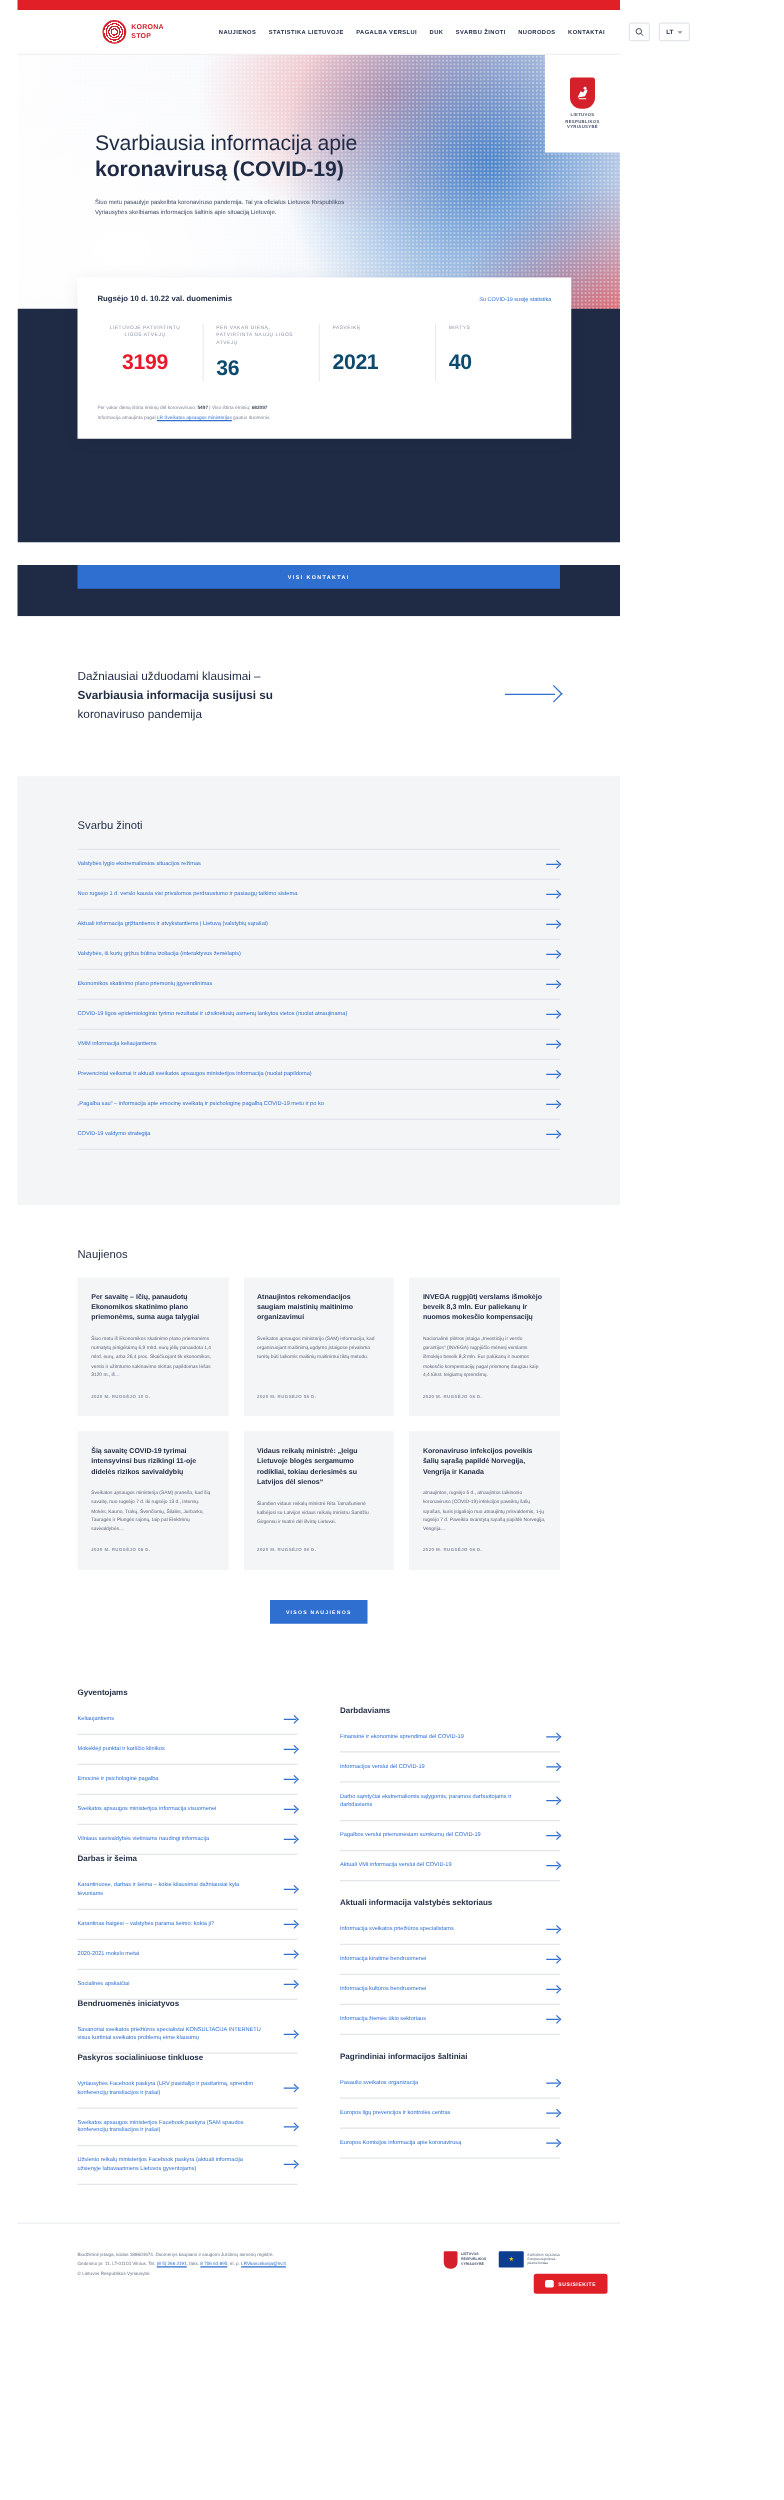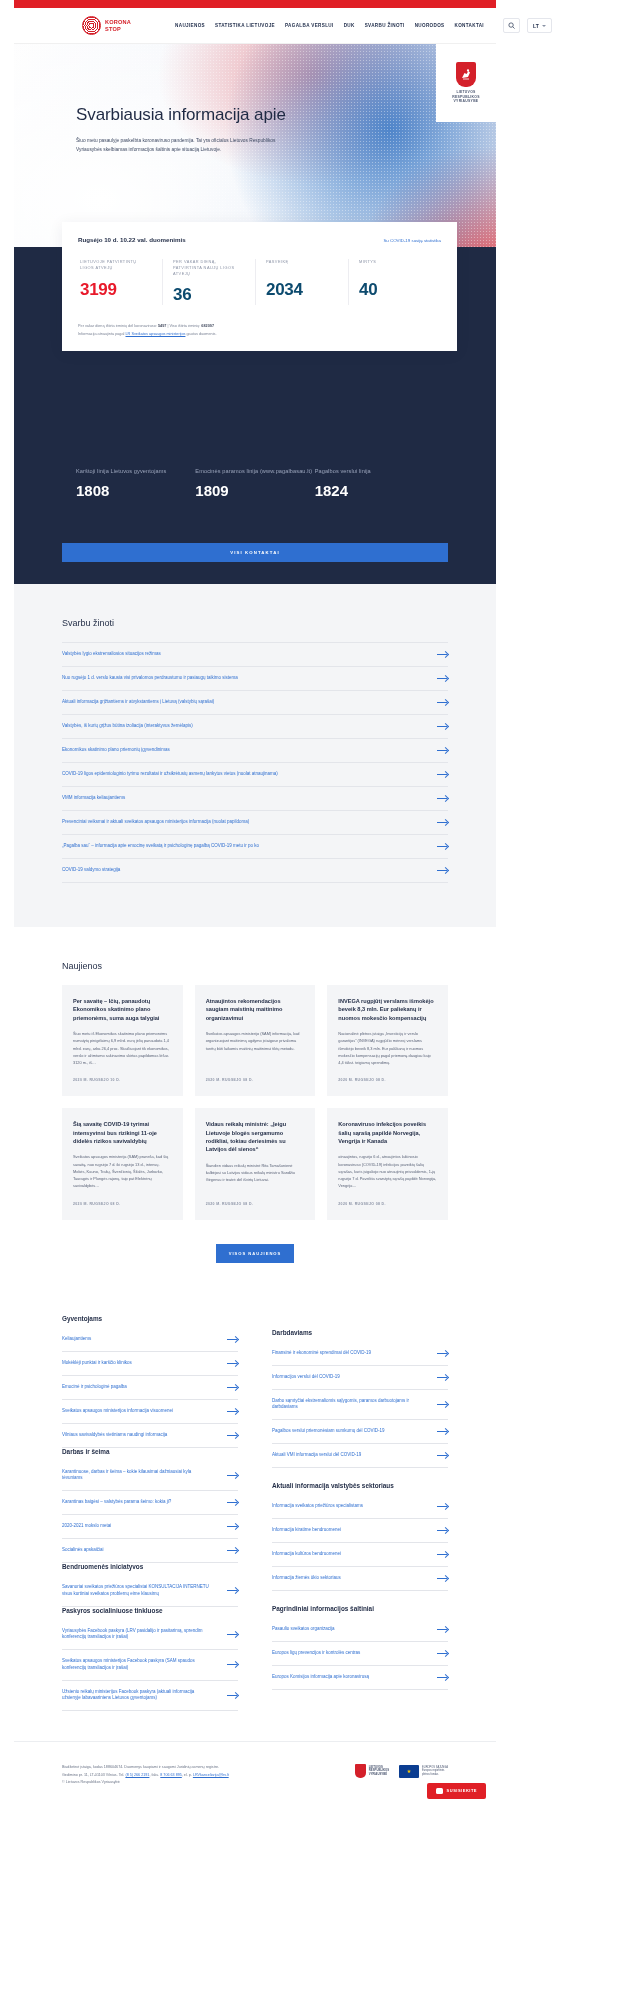--- a/index.html
+++ b/index.html
@@ -89,21 +89,21 @@
     position:absolute; left:48px; top:178px; width:395px; background:#fff;
     padding:14px 16px 12px; z-index:16; box-shadow:0 2px 14px rgba(25,35,60,.07);
   }
   .stats-head { display:flex; justify-content:space-between; align-items:baseline; }
   .stats-date { font-size:6.2px; font-weight:bold; color:#1f2a44; }
   .stats-link { font-size:4.4px; color:#2f6fd0; text-decoration:none; }
   .stats-grid { display:flex; margin-top:16px; }
   .stat {
     flex:1; padding:0 10px; border-right:1px solid #ededf1;
   }
-  .stat:first-child { padding-left:2px; }
+  .stat:first-child { padding-left:2px;text-align:center; }
   .stat:last-child { border-right:none; }
   .stat-label { font-size:3.9px; letter-spacing:.45px; color:#8b93a6; line-height:1.55; min-height:13px; text-transform:uppercase; }
   .stat-value { margin-top:8px; font-size:17px; font-weight:bold; color:#0c4a6e; letter-spacing:-.3px; }
   .stat-value.red { color:#e8192a; }
   .stats-foot { margin-top:18px; font-size:3.8px; color:#7b8395; line-height:2.1; }
   .stats-foot b { color:#444c60; }
   .stats-foot a { color:#2f6fd0; }
 
   
   .hotlines { position:relative; z-index:12; margin:0 14px; background:#1f2a44; padding:34px 48px 26px; display:flex; }
@@ -224,76 +224,71 @@
         </svg>
       </div>
       <div class="coat-cap" style="white-space: pre-line;">LIETUVOS
 RESPUBLIKOS
 VYRIAUSYBĖ</div>
     </div>
 
     <div class="hero-inner">
       <h1 class="hero-title">
         <span>Svarbiausia informacija apie</span>
+        <span class="b">koronavirusą (COVID-19)</span>
       </h1>
       <div class="hero-desc">Šiuo metu pasaulyje paskelbta koronaviruso pandemija. Tai yra oficialus Lietuvos Respublikos Vyriausybės skelbiamas informacijos šaltinis apie situaciją Lietuvoje.</div>
     </div>
 
     <div class="stats-card">
       <div class="stats-head">
         <div class="stats-date">Rugsėjo 10 d. 10.22 val. duomenimis</div>
         <a class="stats-link" href="#">Su COVID-19 susiję statistika</a>
       </div>
       <div class="stats-grid">
         <div class="stat">
           <div class="stat-label">LIETUVOJE PATVIRTINTŲ LIGOS ATVEJŲ</div>
           <div class="stat-value red">3199</div>
         </div>
         <div class="stat">
           <div class="stat-label">PER VAKAR DIENĄ, PATVIRTINTA NAUJŲ LIGOS ATVEJŲ</div>
           <div class="stat-value">36</div>
         </div>
         <div class="stat">
           <div class="stat-label">PASVEIKĘ</div>
-          <div class="stat-value">2034</div>
+          <div class="stat-value">2021</div>
         </div>
         <div class="stat">
           <div class="stat-label">MIRTYS</div>
           <div class="stat-value">40</div>
         </div>
       </div>
       <div class="stats-foot">
         <div>
           <span>Per vakar dieną ištirta ėminių dėl koronaviruso: </span><b>5497</b><span> | Viso ištirta ėminių: </span><b>682097</b>
         </div>
         <div>
           <span>Informacija atnaujinta pagal </span><a href="#">LR Sveikatos apsaugos ministerijos</a><span> gautus duomenis.</span>
         </div>
       </div>
     </div>
   </div>
 
   <div class="hot-wrap">
-    <div class="hotlines">
-      <div class="hot">
-        <div class="hot-label">Karštoji linija Lietuvos gyventojams</div>
-        <div class="hot-num">1808</div>
-      </div>
-      <div class="hot">
-        <div class="hot-label">Emocinės paramos linija (www.pagalbasau.lt)</div>
-        <div class="hot-num">1809</div>
-      </div>
-      <div class="hot">
-        <div class="hot-label">Pagalbos verslui linija</div>
-        <div class="hot-num">1824</div>
-      </div>
-    </div>
     <div class="hot-btn">VISI KONTAKTAI</div>
   </div>
 
+  <div class="faq">
+    <div class="faq-title">
+      <span>Dažniausiai užduodami klausimai –</span><br>
+      <span class="b">Svarbiausia informacija susijusi su</span><br>
+      <span>koronaviruso pandemija</span>
+    </div>
+    <div class="arrow-lg"></div>
+  </div>
 
   <div class="gray">
     <div class="sec-title">Svarbu žinoti</div>
     <div>
       <div class="link-row">
           <span class="t">Valstybės lygio ekstremaliosios situacijos režimas</span>
           <span class="arrow-sm"></span>
         </div>
       <div class="link-row">
           <span class="t">Nuo rugsėjo 1 d. verslo kausia visi privalomos perdraustumo ir pasiaugų taikimo sistema</span>

